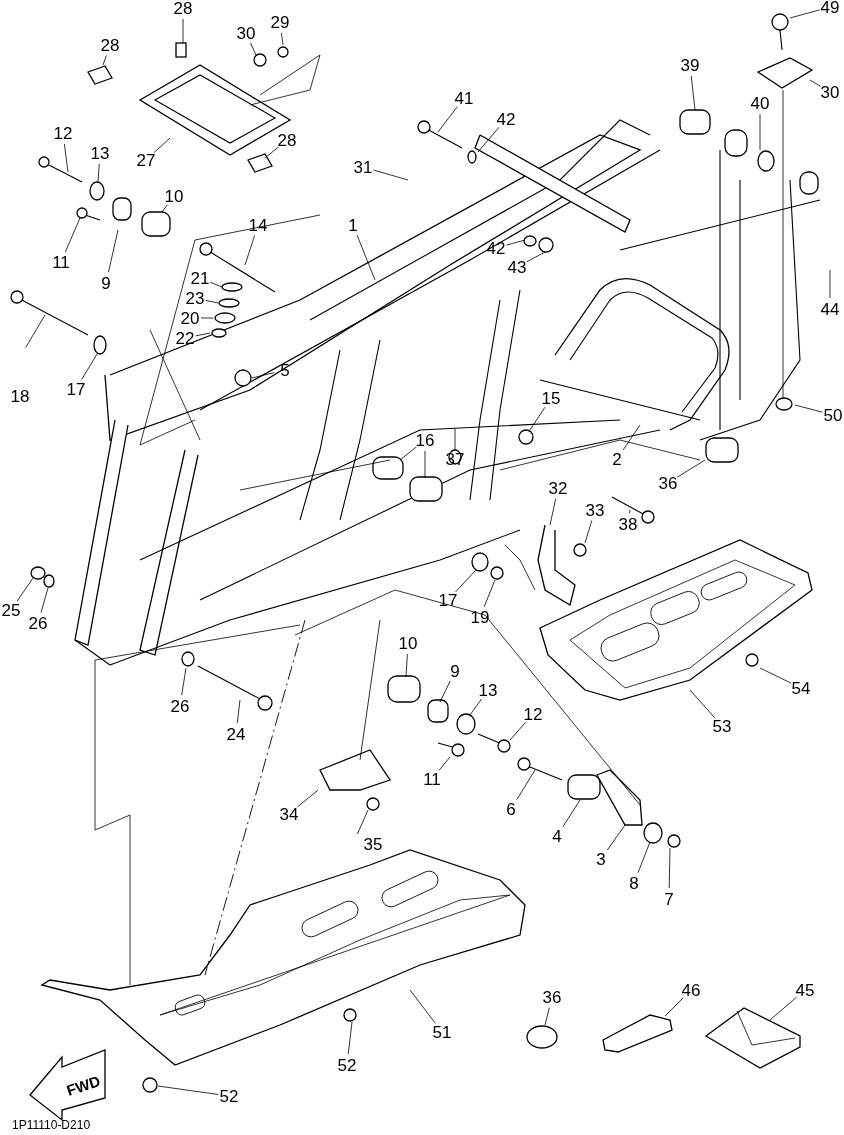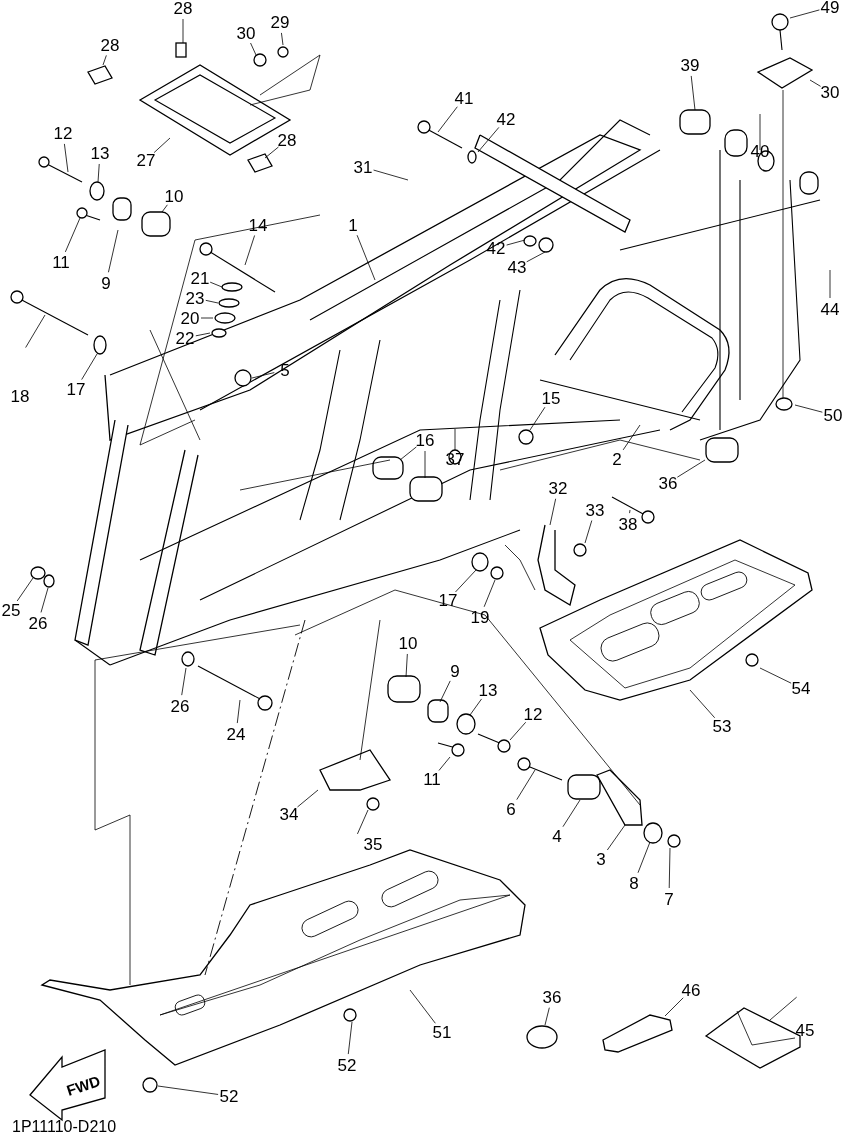--- a/index.html
+++ b/index.html
@@ -1,19 +1,19 @@
 <!DOCTYPE html>
 <html><head>
 <meta charset="utf-8">
 <style>
   html, body { margin: 0; padding: 0; background: #ffffff; }
   body { width: 844px; height: 1135px; position: relative; overflow: hidden; font-family: "Liberation Sans", sans-serif; }
   #diagram { position: absolute; left: 0; top: 0; width: 844px; height: 1135px; }
   .lbl { position: absolute; font-size: 17px; color: #000; line-height: 1; white-space: nowrap; transform: translate(-50%, -50%); }
-  .code { position: absolute; left: 12px; top: 1118px; font-size: 16px; color: #000; }
+  .code { position: absolute; left: 12px; top: 1118px; font-size: 12px; color: #000; }
   svg .ln { stroke: #000; stroke-width: 1.1; fill: none; }
   svg .part { stroke: #000; stroke-width: 1.3; fill: #fff; }
   svg .thin { stroke: #000; stroke-width: 0.8; fill: none; }
   svg .dash { stroke: #000; stroke-width: 0.9; fill: none; stroke-dasharray: 14 4 2 4; }
   .fwd-text { font-family: "Liberation Sans", sans-serif; font-weight: bold; font-size: 15px; }
 </style>
 </head>
 <body>
 
 <svg id="diagram" viewBox="0 0 844 1135" xmlns="http://www.w3.org/2000/svg">
@@ -315,27 +315,27 @@
     <div class="lbl" style="left: 246px; top: 33px;">30</div>
     <div class="lbl" style="left: 363px; top: 167px;">31</div>
     <div class="lbl" style="left: 558px; top: 488px;">32</div>
     <div class="lbl" style="left: 595px; top: 510px;">33</div>
     <div class="lbl" style="left: 289px; top: 814px;">34</div>
     <div class="lbl" style="left: 373px; top: 844px;">35</div>
     <div class="lbl" style="left: 668px; top: 483px;">36</div>
     <div class="lbl" style="left: 455px; top: 418px; margin-top: 41px;">37</div>
     <div class="lbl" style="left: 628px; top: 524px;">38</div>
     <div class="lbl" style="left: 690px; top: 65px;">39</div>
-    <div class="lbl" style="left: 760px; top: 103px; margin-top: 48px;">40</div>
+    <div class="lbl" style="left: 760px; top: 103px;">40</div>
     <div class="lbl" style="left: 464px; top: 98px;">41</div>
     <div class="lbl" style="left: 506px; top: 119px;">42</div>
     <div class="lbl" style="left: 496px; top: 248px;">42</div>
     <div class="lbl" style="left: 517px; top: 267px;">43</div>
     <div class="lbl" style="left: 830px; top: 309px;">44</div>
-    <div class="lbl" style="left: 805px; top: 990px; margin-top: 40px;">45</div>
+    <div class="lbl" style="left: 805px; top: 990px;">45</div>
     <div class="lbl" style="left: 691px; top: 990px;">46</div>
     <div class="lbl" style="left: 552px; top: 997px;">36</div>
     <div class="lbl" style="left: 830px; top: 92px;">30</div>
     <div class="lbl" style="left: 830px; top: 7px;">49</div>
     <div class="lbl" style="left: 833px; top: 415px;">50</div>
     <div class="lbl" style="left: 442px; top: 1032px;">51</div>
     <div class="lbl" style="left: 347px; top: 1065px;">52</div>
     <div class="lbl" style="left: 229px; top: 1096px;">52</div>
     <div class="lbl" style="left: 722px; top: 726px;">53</div>
     <div class="lbl" style="left: 801px; top: 688px;">54</div>

